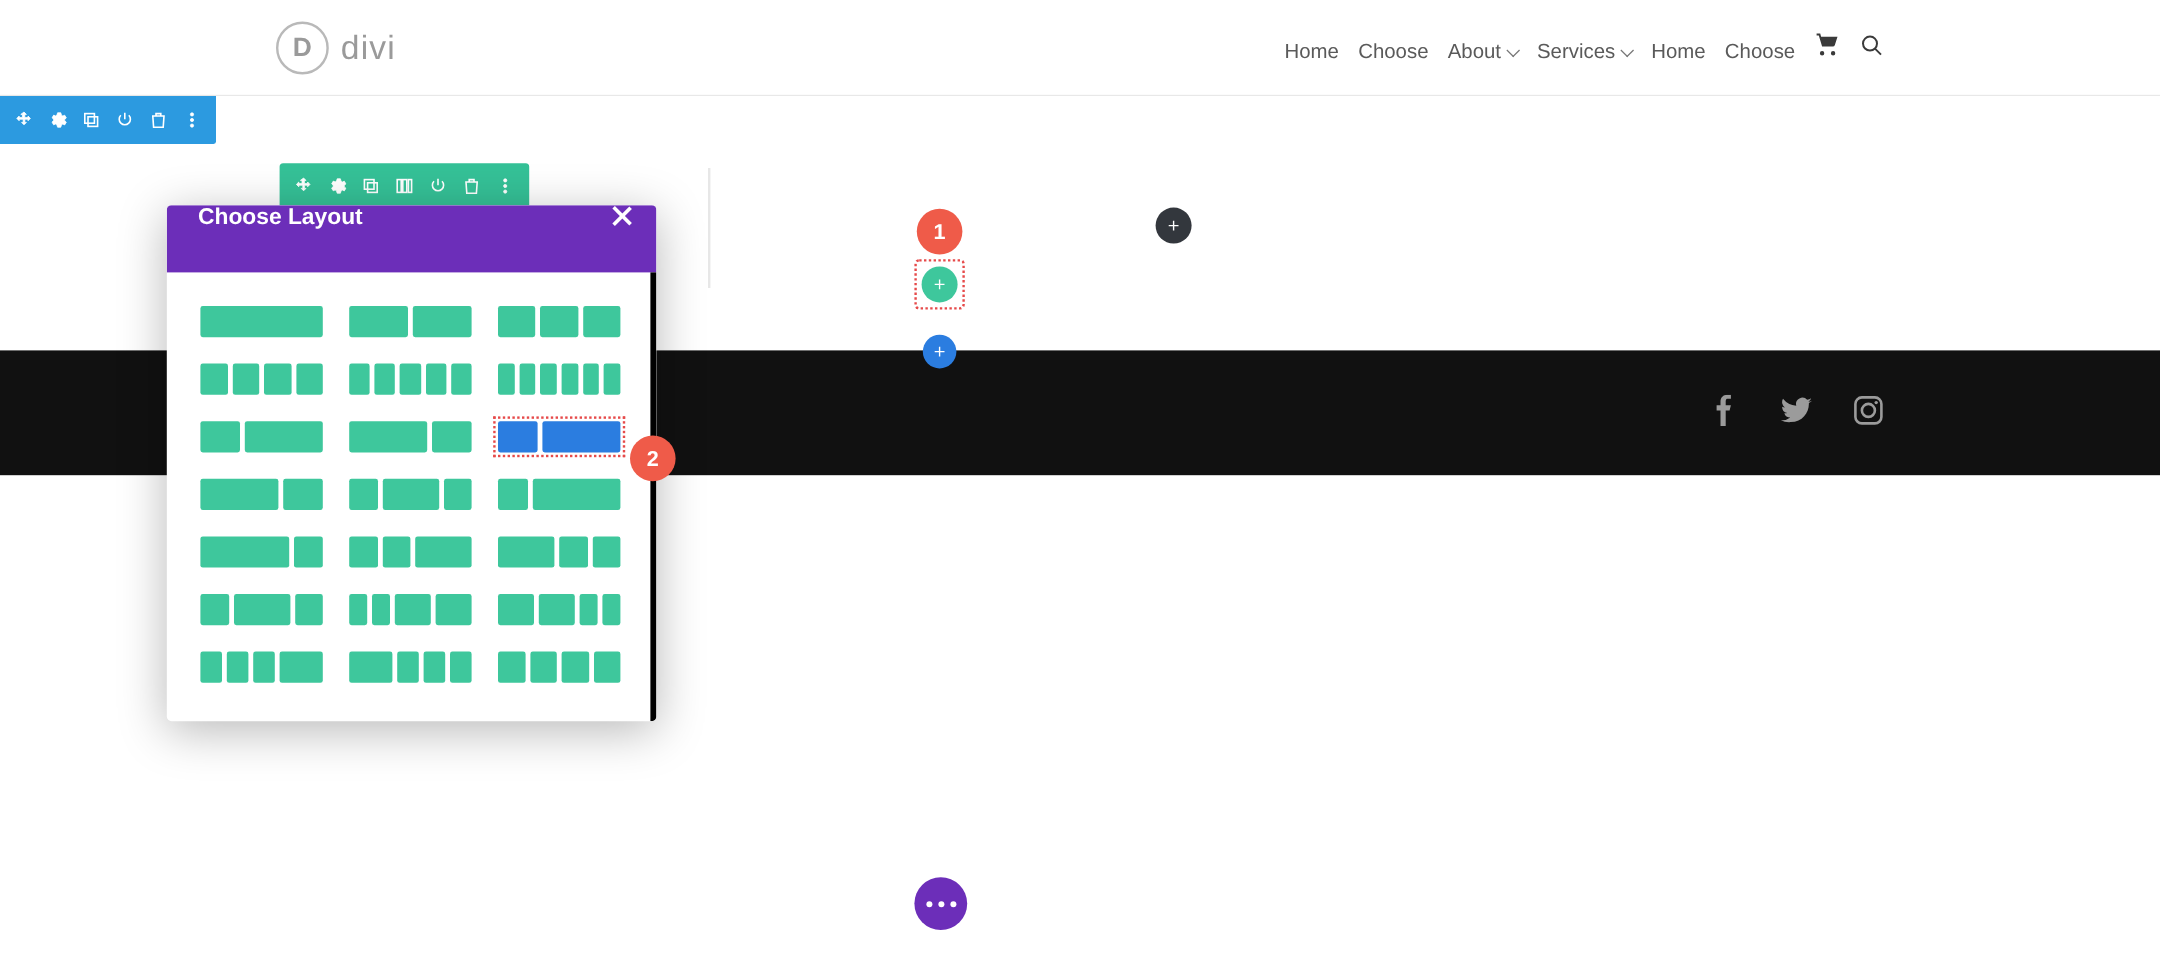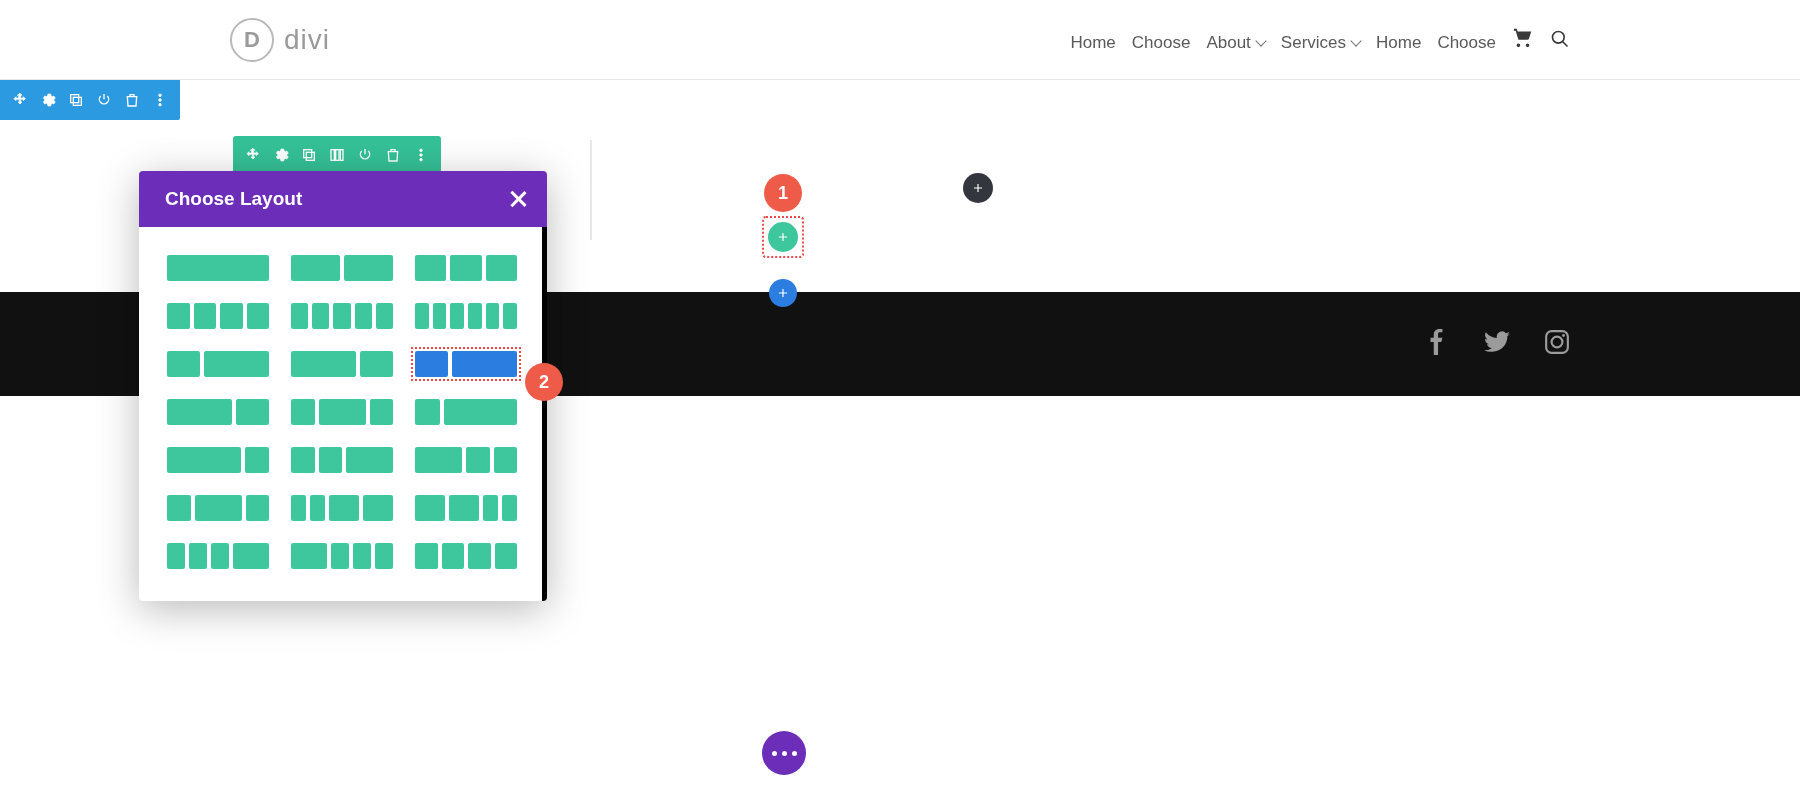--- a/index.html
+++ b/index.html
@@ -68,21 +68,21 @@
   
   .layout-panel {
     position: absolute; top: 171px; left: 139px;
     width: 408px; height: 430px;
     background: #fff;
     box-shadow: 0 8px 40px rgba(0,0,0,0.28);
     border-radius: 4px;
     overflow: hidden;
   }
   .layout-header {
-    background: #6c2eb9; height: 56px; display: flex; align-items: center;
+    background: #6c2eb9; height: 56px; display: flex; 
     justify-content: space-between; padding: 0 20px 0 26px; color: #fff;
   }
   .layout-title { font-size: 19px; font-weight: 600; }
   .close-x { width: 18px; height: 18px; cursor: pointer; position: relative; }
   .close-x::before, .close-x::after {
     content: ""; position: absolute; left: 8px; top: -1px; height: 20px; width: 2.5px; background: #fff;
   }
   .close-x::before { transform: rotate(45deg); }
   .close-x::after  { transform: rotate(-45deg); }
 

